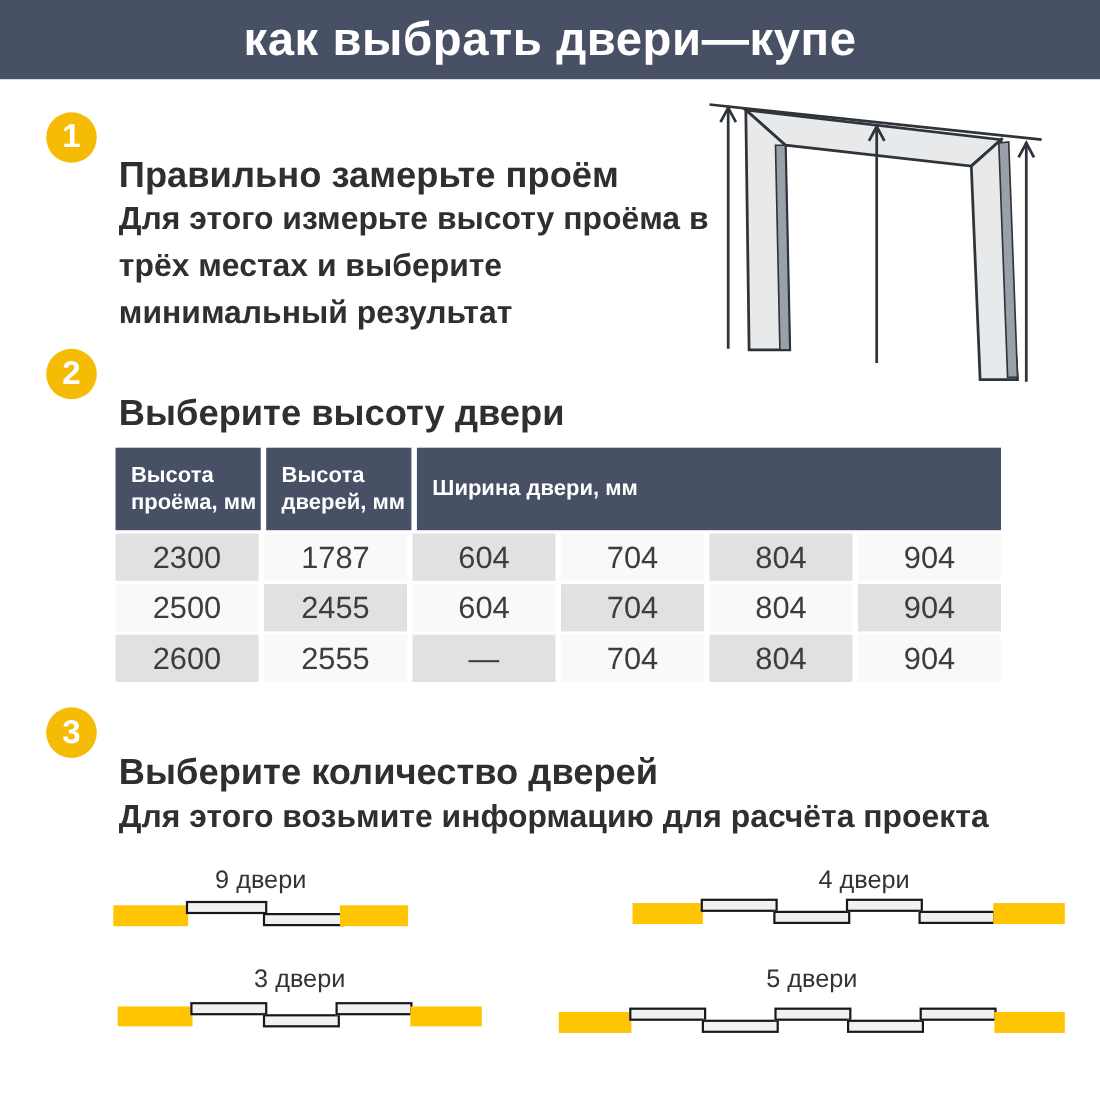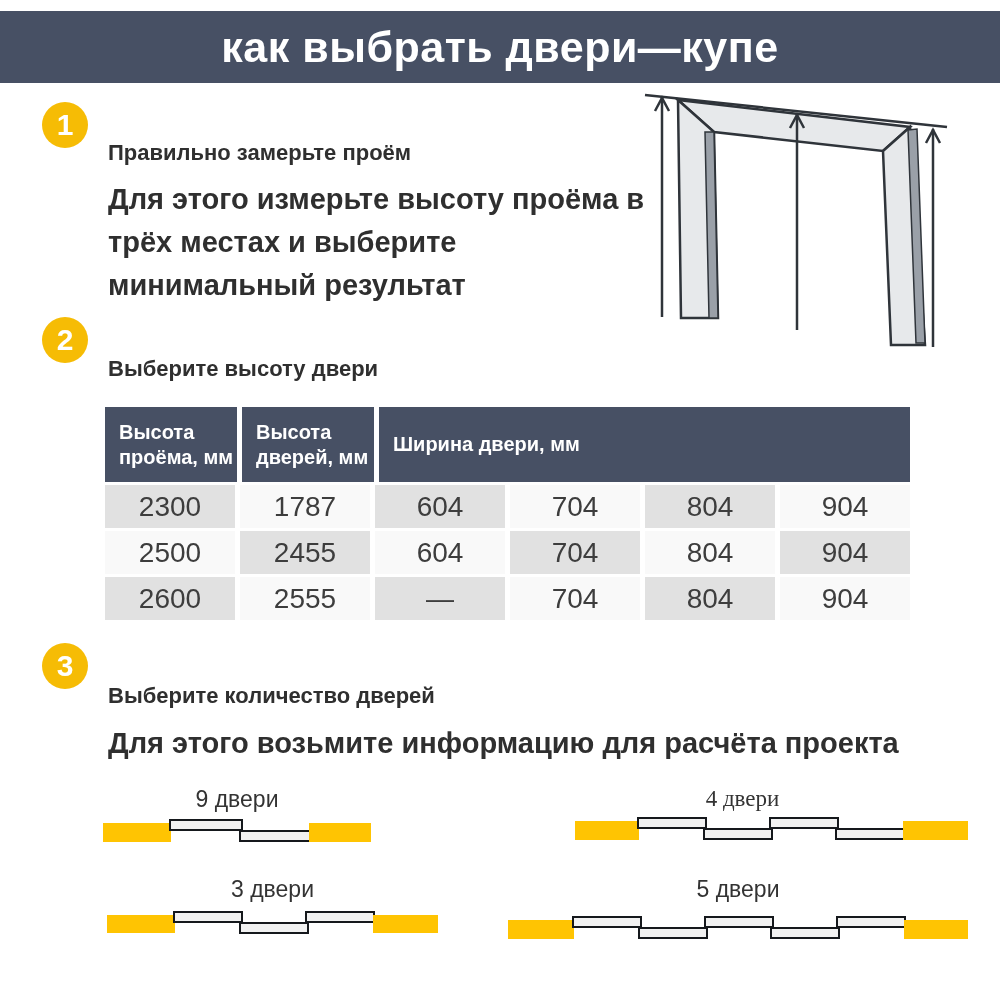--- a/index.html
+++ b/index.html
@@ -8,35 +8,35 @@
     font-family:"Liberation Sans", sans-serif;
     background:#ffffff;
     position:relative;
     overflow:hidden;
     color:#333;
   }
   .canvas { position:absolute; left:0; top:0; width:1000px; height:1000px; }
 
   
   .topbar {
-    position:absolute; left:0; top:11px; width:1000px; height:72px;
+    position:absolute; left:0; top:0; width:1000px; height:72px;
     background:#475064; display:flex; align-items:center; justify-content:center;
   }
   .topbar h1 {
     color:#fff; font-size:43px; font-weight:bold; letter-spacing:0.5px;
   }
 
   
   .step-circle {
     position:absolute; width:46px; height:46px; border-radius:50%;
     background:#F6BC05; color:#fff; font-size:30px; font-weight:bold;
     display:flex; align-items:center; justify-content:center;
   }
 
-  .h-sec { position:absolute; font-size:22px; font-weight:bold; color:#2f2f2f; }
+  .h-sec { position:absolute; font-size:33px; font-weight:bold; color:#2f2f2f; }
   .p-sec { position:absolute; font-size:29px; font-weight:bold; color:#2f2f2f; line-height:43px; }
 
   
   .tbl { position:absolute; left:105px; top:407px; width:805px; }
   .tbl-head {
     display:grid; grid-template-columns:132px 132px 1fr;
     column-gap:5px; height:75px; margin-bottom:3px;
   }
   .tbl-head .hcell {
     background:#475064; color:#fff; font-size:20px; font-weight:bold;
@@ -152,21 +152,21 @@
   <div class="p-sec" style="left:108px; top:722px; width:860px;">Для этого возьмите информацию для расчёта проекта</div>
 
   <div class="diag-label" style="left:103px; top:786px; width:268px;">9 двери</div>
   <div class="diag" style="left:103px; top:819px; width:268px; height:27px;">
     <div class="wall" style="left:0; top:4px; width:68px; height:19px;"></div>
     <div class="door" style="left:66px; top:0; width:74px;"></div>
     <div class="door" style="left:136px; top:11px; width:74px;"></div>
     <div class="wall" style="left:206px; top:4px; width:62px; height:19px;"></div>
   </div>
 
-  <div class="diag-label" style="left:546px; top:786px; width:393px;font-family:Liberation Serif, serif;">4 двери</div>
+  <div class="diag-label" style="left:589px; top:786px; width:393px;">4 двери</div>
   <div class="diag" style="left:575px; top:817px; width:393px; height:27px;">
     <div class="wall" style="left:0; top:4px; width:64px; height:19px;"></div>
     <div class="door" style="left:62px; top:0; width:70px;"></div>
     <div class="door" style="left:128px; top:11px; width:70px;"></div>
     <div class="door" style="left:194px; top:0; width:70px;"></div>
     <div class="door" style="left:260px; top:11px; width:70px;"></div>
     <div class="wall" style="left:328px; top:4px; width:65px; height:19px;"></div>
   </div>
 
   <div class="diag-label" style="left:107px; top:876px; width:331px;">3 двери</div>

